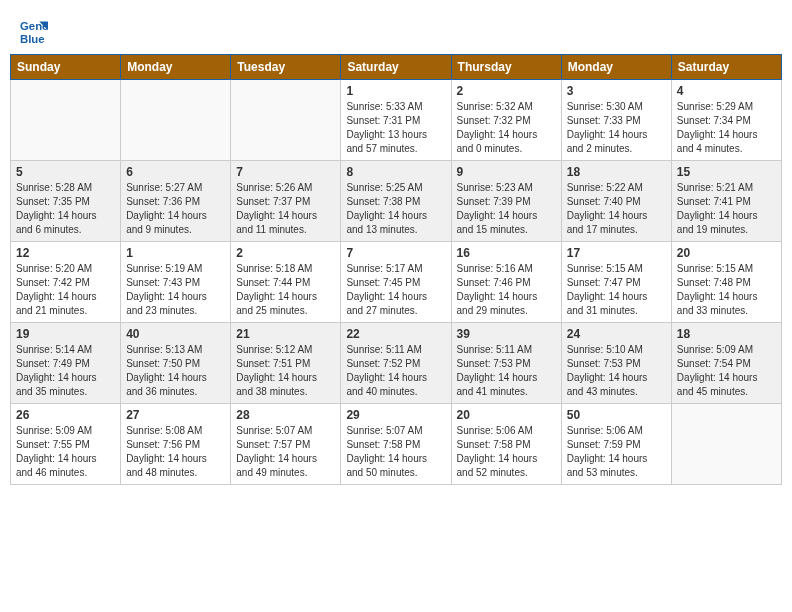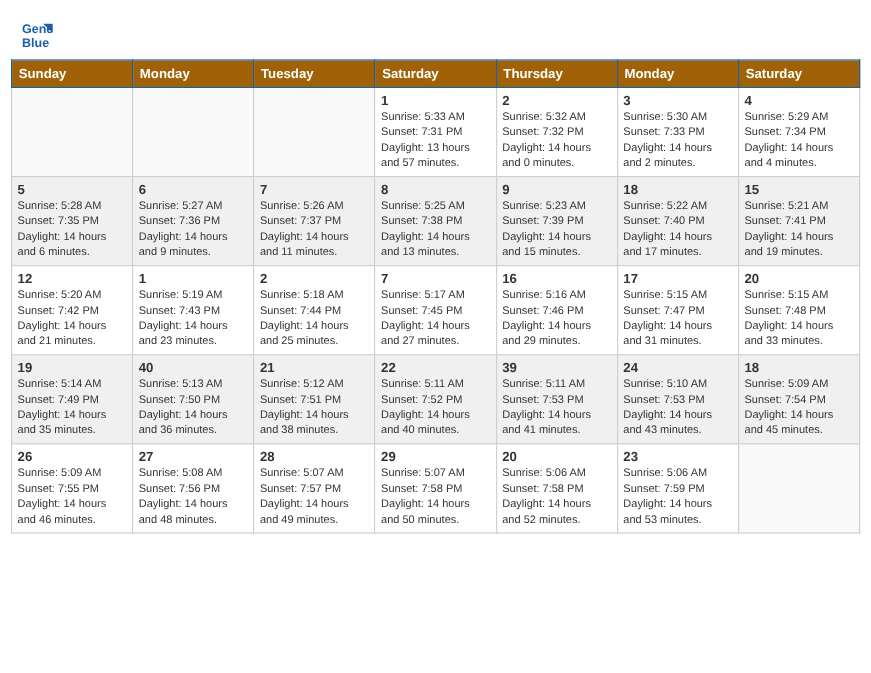--- a/index.html
+++ b/index.html
@@ -248,19 +248,19 @@
         </td>
         <td>
           <span class="day-num">29</span>
           <div class="day-info">Sunrise: 5:07 AM<br>Sunset: 7:58 PM<br>Daylight: 14 hours and 50 minutes.</div>
         </td>
         <td>
           <span class="day-num">20</span>
           <div class="day-info">Sunrise: 5:06 AM<br>Sunset: 7:58 PM<br>Daylight: 14 hours and 52 minutes.</div>
         </td>
         <td>
-          <span class="day-num">23</span>
+          <span class="day-num">50</span>
           <div class="day-info">Sunrise: 5:06 AM<br>Sunset: 7:59 PM<br>Daylight: 14 hours and 53 minutes.</div>
         </td>
         <td class="empty"></td>
       </tr>
     </tbody>
 </table>
 
 </body></html>

